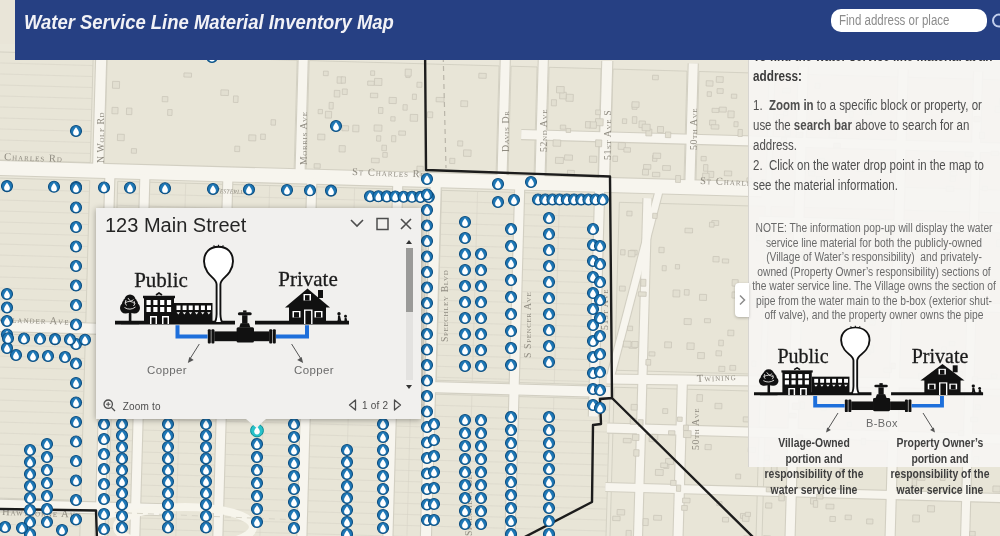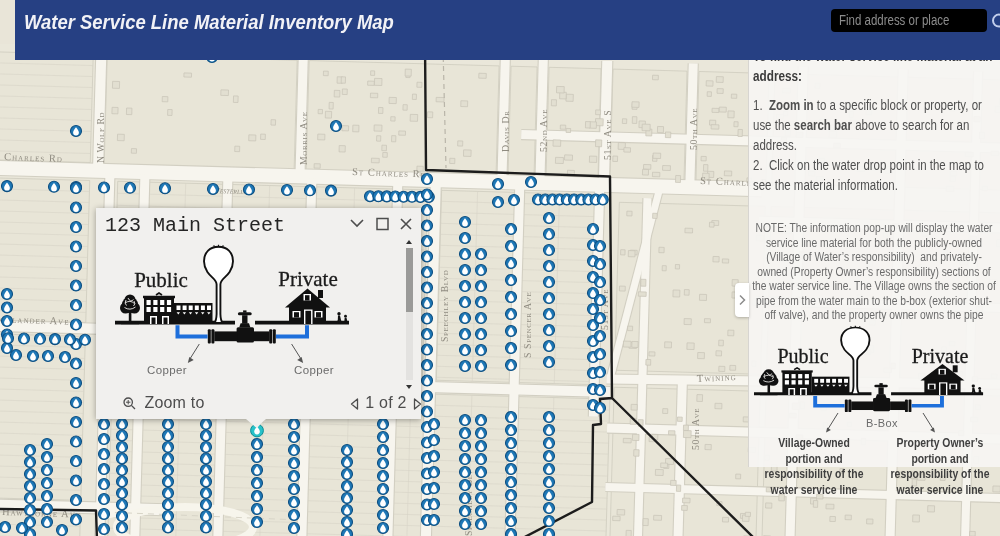--- a/index.html
+++ b/index.html
@@ -1,33 +1,33 @@
 <!DOCTYPE html>
 <html><head><meta charset="utf-8"><style>
 html,body{margin:0;padding:0;width:1000px;height:536px;overflow:hidden;font-family:"Liberation Sans",sans-serif;background:#e9e5d8}
 #stage{position:relative;width:1000px;height:536px;overflow:hidden}
 #hdr{position:absolute;left:15px;top:0;width:1000px;height:60px;background:#264083;z-index:30}
 #hdr h1{margin:0;position:absolute;left:9px;top:8px;font-size:20.5px;line-height:28px;font-weight:700;font-style:italic;color:#f2f2f6;letter-spacing:0;font-family:"Liberation Sans",sans-serif;white-space:nowrap;transform:scale(0.9,1);transform-origin:0 0}
-#search{position:absolute;left:816px;top:9px;width:148px;height:23px;background:#000000;border-radius:4px;color:#8c8c8c;font-size:14px;line-height:23px;padding-left:8px}
+#search{position:absolute;left:816px;top:9px;width:148px;height:23px;background:#ffffff;border-radius:10px;color:#8c8c8c;font-size:14px;line-height:23px;padding-left:8px}
 #search span{display:inline-block;transform:scale(0.82,1);transform-origin:0 50%;white-space:nowrap}
 #mag{position:absolute;left:976px;top:13px}
 #side{position:absolute;left:748px;top:43px;width:252px;height:424px;background:rgba(246,245,243,0.93);box-shadow:inset 1px 0 0 #d7d5d1;z-index:20}
 .sb-h{position:absolute;left:5px;top:4px;font-size:14.5px;line-height:19.5px;font-weight:700;color:#3b3b3b;white-space:nowrap;transform:scale(0.81,1);transform-origin:0 0}
 .sb-p{position:absolute;left:5px;font-size:14px;line-height:19.8px;color:#4f4f4f;white-space:nowrap;transform:scale(0.82,1);transform-origin:0 0}
 #sb1{top:53px}
 #sb2{top:113px}
 .sb-note{position:absolute;left:126px;top:178px;font-size:12px;line-height:14.5px;color:#6a6a6a;text-align:center;white-space:nowrap;transform:translateX(-50%) scale(0.855,1)}
 .sb-cap{position:absolute;font-size:12.4px;line-height:15.5px;font-weight:700;color:#3f3f3f;text-align:center;white-space:nowrap;transform:translateX(-50%) scale(0.84,1)}
 #tab{position:absolute;left:735px;top:283px;width:14px;height:34px;background:#fff;border-radius:4px 0 0 4px;box-shadow:0 1px 3px rgba(0,0,0,.25);z-index:25;display:flex;align-items:center;justify-content:center}
 #popup{position:absolute;left:96px;top:208px;width:325px;height:211px;background:#f1f0ee;box-shadow:0 1px 6px rgba(0,0,0,.35);z-index:10}
-#ptitle{position:absolute;left:9px;top:6px;font-family:Liberation Mono, monospace;font-size:20px;color:#252525}
+#ptitle{position:absolute;left:9px;top:6px;font-family:Liberation Sans, sans-serif;font-size:20px;color:#252525}
 #pctl{position:absolute;right:7px;top:8px}
 #psb{position:absolute;right:8px;top:40px;width:7px;height:132px;background:#e3e2e0}
 #psbthumb{position:absolute;left:0;top:0;width:7px;height:64px;background:#9a9a98}
-#pfoot{position:absolute;left:27px;bottom:7px;width:307px;font-size:16px;color:#4d4d4d}
+#pfoot{position:absolute;left:7px;bottom:7px;width:307px;font-size:10px;color:#4d4d4d}
 #zoomto{margin-left:4px;letter-spacing:0.2px}
 #pager{position:absolute;right:8px;top:0}
 #pnum{margin:0 2px;letter-spacing:0.2px}
 </style></head><body>
 <div id="stage">
 <svg id="map" width="1000" height="536" viewBox="0 0 1000 536" style="position:absolute;left:0;top:0">
 <defs>
 <g id="wd">
           <circle r="5.5" fill="#1f78b6" stroke="#0d4e80" stroke-width="1.1"></circle>
           <path d="M0,-3.7 C1.8,-1.4 2.9,0.2 2.9,1.6 A2.9,2.9 0 1 1 -2.9,1.6 C-2.9,0.2 -1.8,-1.4 0,-3.7 Z" fill="#fff"></path>

